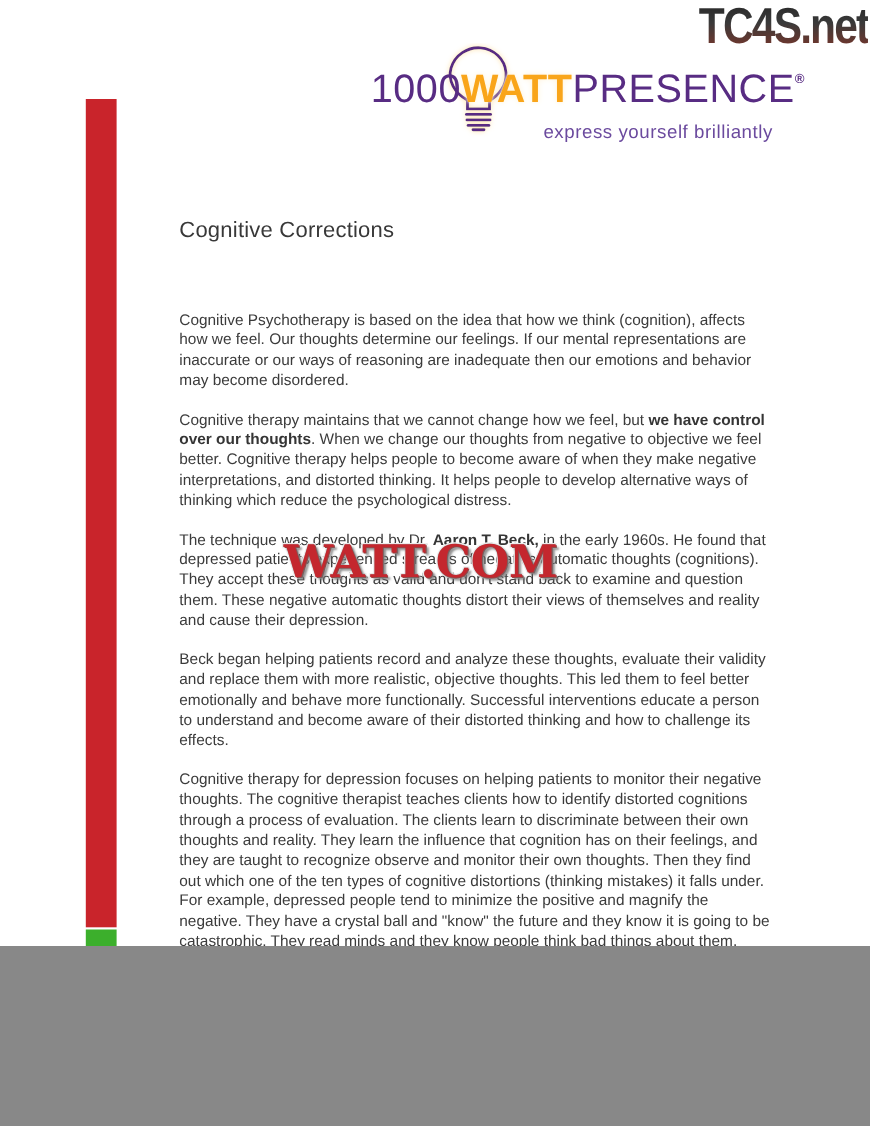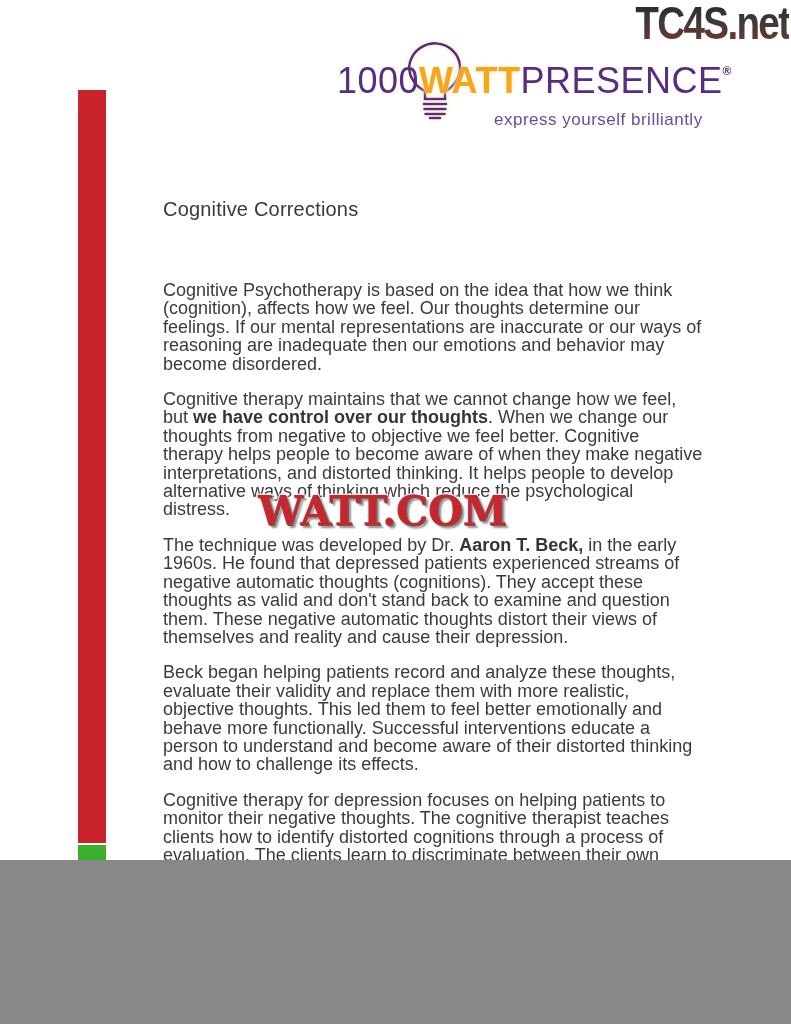--- a/index.html
+++ b/index.html
@@ -57,21 +57,21 @@
   .side-squares .sq{width:28px;}
 
   
   .content{position:absolute;left:163px;top:197px;width:540px;color:#3b3b3b;}
   .doc-title{
     font-size:20px;line-height:25px;font-weight:normal;
     margin:0 0 59px 0;color:#383838;letter-spacing:0.2px;
   }
   .doc-body p{
     margin:0 0 17px 0;
-    font-size:18px;line-height:18.4px;
+    font-size:14px;line-height:18.4px;
     color:#3b3b3b;
   }
   .doc-body p b{font-weight:bold;color:#353535;}
 
   
   .dlsub{
     position:absolute;left:258px;top:488px;z-index:5;
     font-family:"DejaVu Serif",serif;
     font-weight:bold;
     font-size:40px;line-height:46px;letter-spacing:0px;

